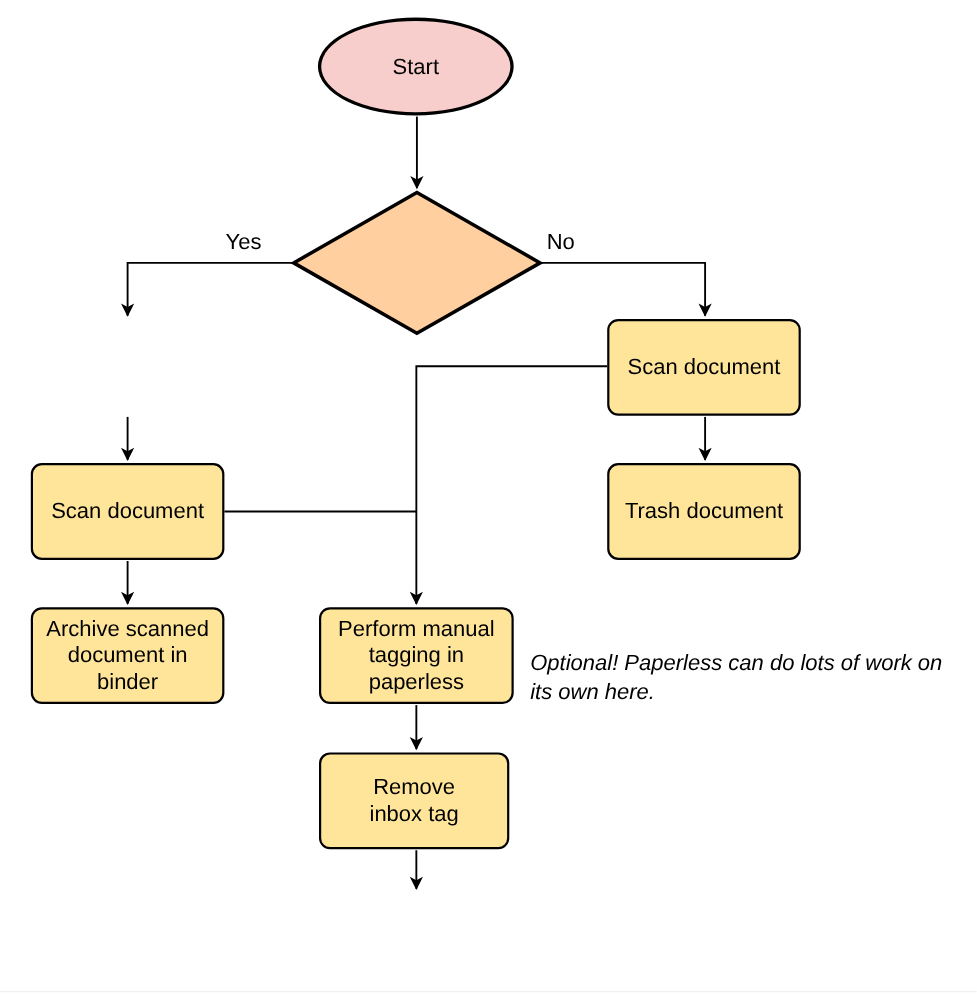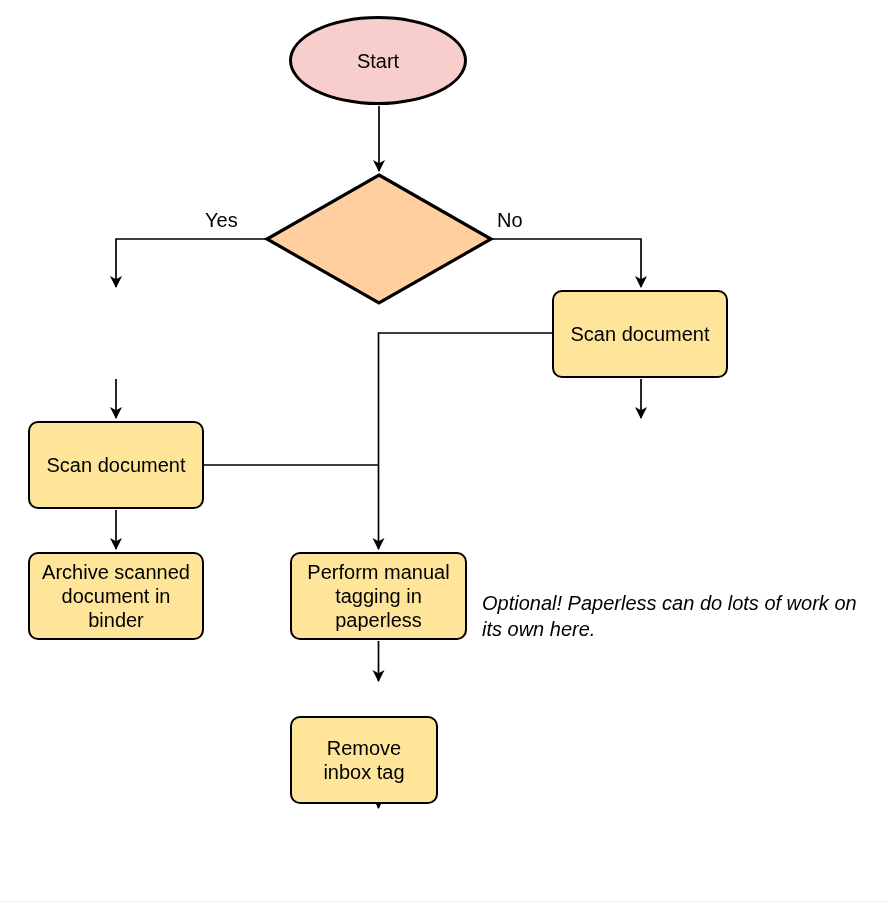--- a/index.html
+++ b/index.html
@@ -115,27 +115,28 @@
 
 
   <div class="node process" style="left:28px; top:421px; width:176px; height:88px;">Scan document</div>
 
   <div class="node process" style="left:28px; top:552px; width:176px; height:88px;">Archive scanned
 document in
 binder</div>
 
   <div class="node process" style="left:552px; top:290px; width:176px; height:88px;">Scan document</div>
 
+  <div class="node process" style="left:552px; top:421px; width:176px; height:88px;">Trash document</div>
 
   <div class="node process" style="left:290px; top:552px; width:177px; height:88px;">Perform manual
 tagging in
 paperless</div>
 
   <div class="note" style="left:482px; top:590px; width:400px;">Optional! Paperless can do lots of work on
 its own here.</div>
 
-  <div class="node process" style="left:290px; top:716px; width:148px; height:88px;">Remove
+  <div class="node process" style="left:290px; top:684px; width:173px; height:88px;">Remove
 inbox tag</div>
 
 
   <div class="bottom-divider"></div>
 
 </div>
 
 </body></html>

